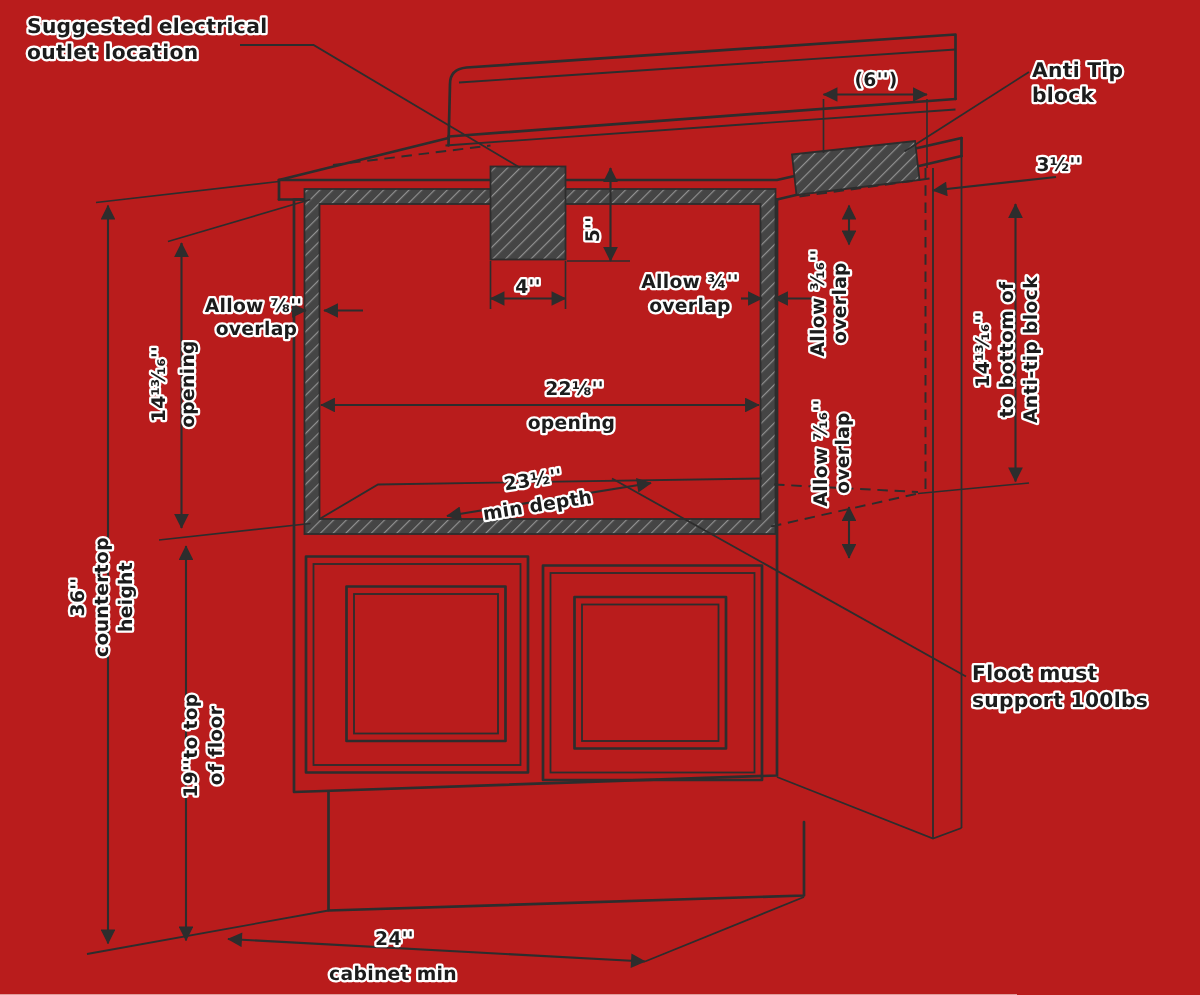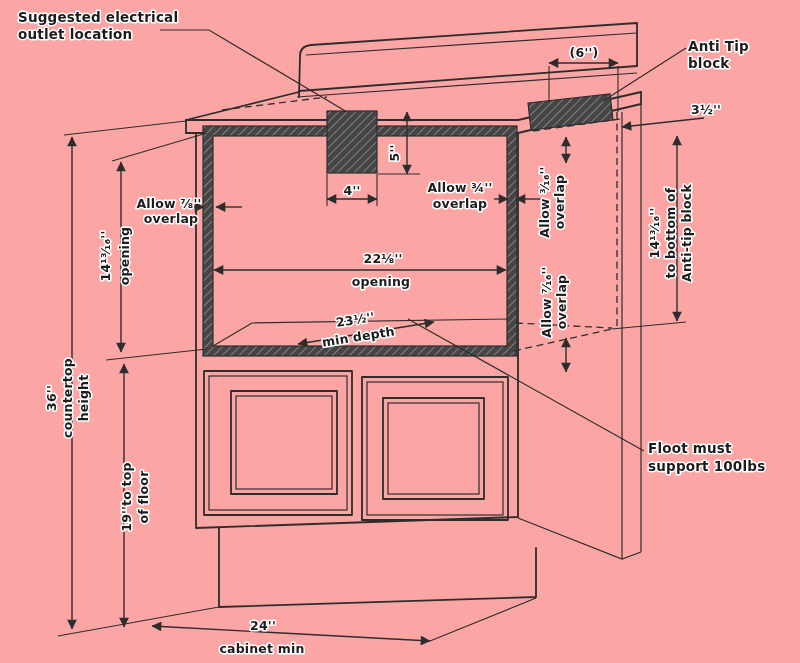--- a/index.html
+++ b/index.html
@@ -1,16 +1,16 @@
 <!DOCTYPE html>
 <html><head>
 <meta charset="utf-8">
 <style>
   html,body{margin:0;padding:0;background:#ffffff;}
-  .stage{position:relative;width:800px;height:663px;background:#fca5a5;overflow:hidden;
+  .stage{position:relative;width:800px;height:663px;background:#b91c1c;overflow:hidden;
          font-family:"DejaVu Sans",sans-serif;}
   svg{display:block;}
   .struct{stroke:#2d2d2d;stroke-width:1.8;fill:none;stroke-linecap:round;stroke-linejoin:round;}
   .thin{stroke:#2d2d2d;stroke-width:1.2;fill:none;}
   .dim{stroke:#2d2d2d;stroke-width:1.4;fill:none;}
   .ext{stroke:#2d2d2d;stroke-width:1.1;fill:none;}
   .dash{stroke:#2d2d2d;stroke-width:1.3;fill:none;stroke-dasharray:7 4.5;}
   .lbl{font-family:"DejaVu Sans",sans-serif;font-weight:bold;font-size:12.5px;fill:#1c1c1c;
        paint-order:stroke;stroke:#ffffff;stroke-width:3px;stroke-linejoin:round;letter-spacing:.2px;}
   .big{font-size:13.5px;}

